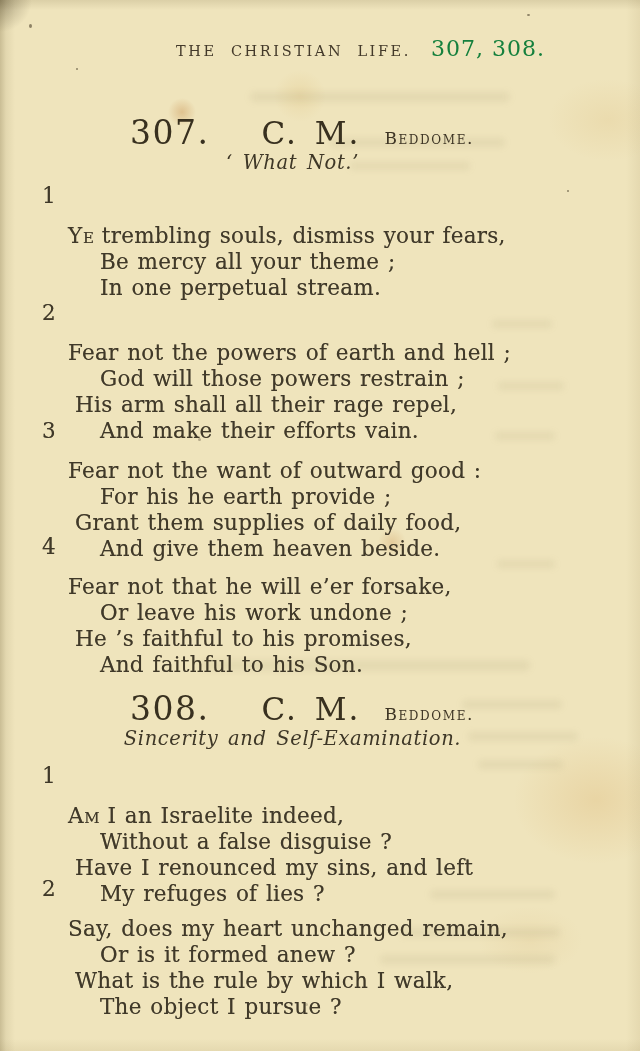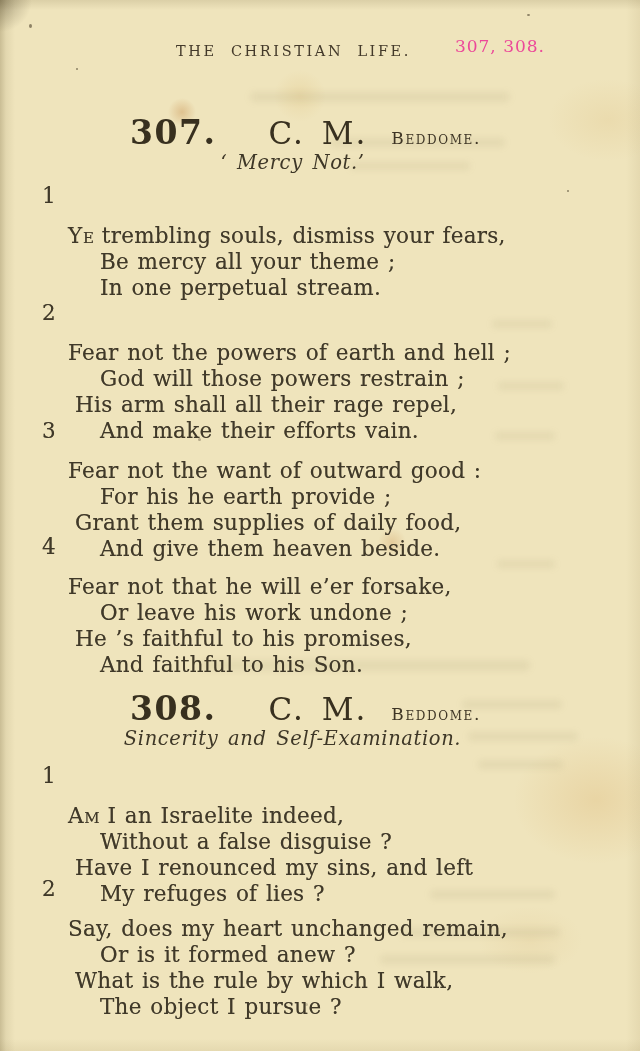--- a/index.html
+++ b/index.html
@@ -44,30 +44,30 @@
   .txt { position: absolute; z-index: 2; }
 
   .running-header { top: 36px; left: 0; width: 640px; height: 30px; }
   .rh-title {
     position: absolute; left: 176px; top: 7px;
     font-size: 14.5px; letter-spacing: 2.6px; word-spacing: 7px;
     color: #43392a;
   }
   .rh-pages {
     position: absolute; right: 95px; top: 0;
-    font-size: 17px; letter-spacing: 1px;
-    color: #ec4899;
+    font-size: 22px; letter-spacing: 1px;
+    color: #15803d;
   }
 
   .hymn-heading {
     left: 130px; right: 60px;
     display: flex; align-items: baseline;
     white-space: nowrap;
   }
-  .hymn-number { font-size: 33px; font-weight: 700; letter-spacing: 1.5px; color: #38301f; }
+  .hymn-number { font-size: 33px; font-weight: 400; letter-spacing: 1.5px; color: #38301f; }
   .hymn-meter  { font-size: 31px; margin-left: 52px; letter-spacing: 2px; word-spacing: 5px; color: #38301f; }
   .hymn-author { font-size: 17px; margin-left: 24px; font-variant: small-caps; letter-spacing: 1.6px; color: #3e3525; }
 
   .hymn-subtitle {
     left: 40px; width: 505px;
     text-align: center;
     font-style: italic;
     font-size: 19.5px;
     letter-spacing: 0.6px; word-spacing: 3px;
     color: #3e3727;
@@ -118,21 +118,21 @@
   <span class="rh-title">THE CHRISTIAN LIFE.</span>
   <span class="rh-pages">307, 308.</span>
 </div>
 
 <div class="txt hymn-heading" style="top:113px;">
   <span class="hymn-number">307.</span>
   <span class="hymn-meter">C. M.</span>
   <span class="hymn-author">Beddome.</span>
 </div>
 
-<div class="txt hymn-subtitle" style="top:151px;">‘ Mercy Not.’</div>
+<div class="txt hymn-subtitle" style="top:151px;">‘ What Not.’</div>
 
 <div class="txt stanza" style="top:183px;">
   <span class="verse-num">1</span>
   <div class="vline l1"><span class="lead">Ye</span><span>trembling souls, dismiss your fears,</span></div>
   <div class="vline l2">Be mercy all your theme ;</div>
   <div class="vline l4">In one perpetual stream.</div>
 </div>
 
 <div class="txt stanza" style="top:300px;">
   <span class="verse-num">2</span>

